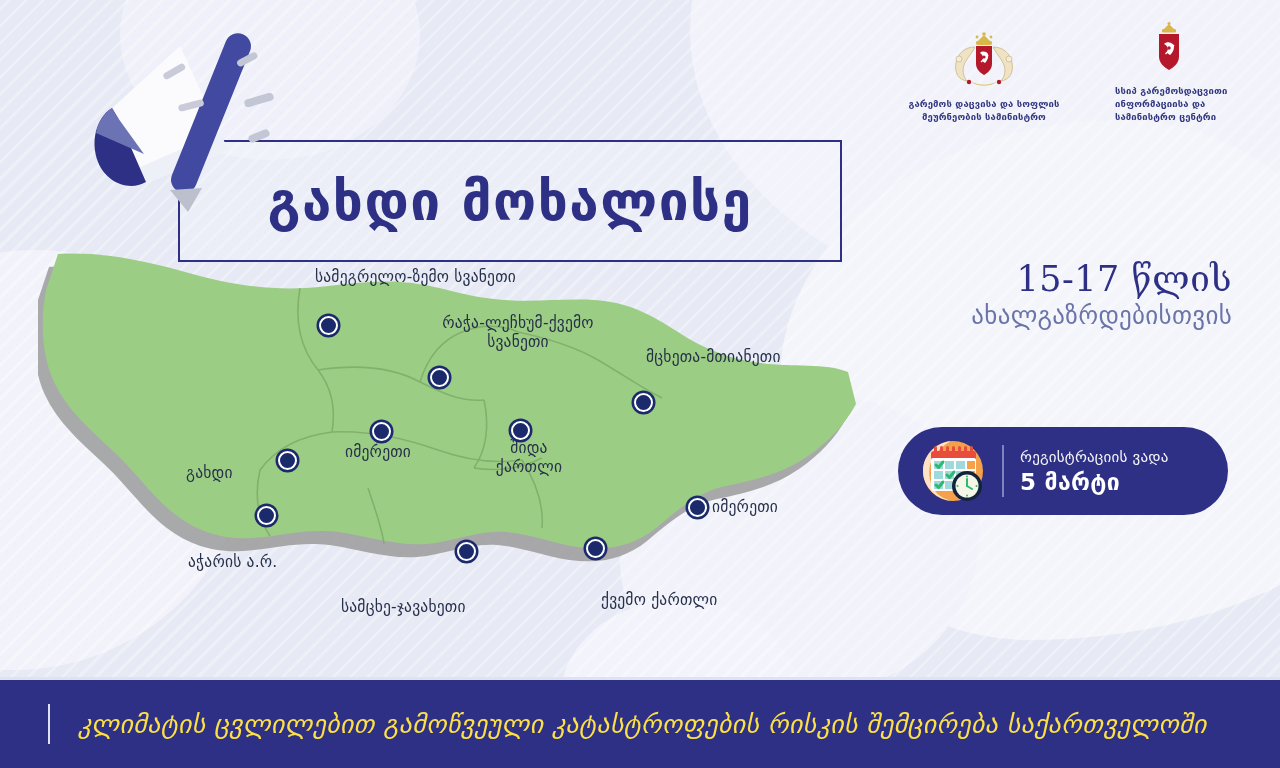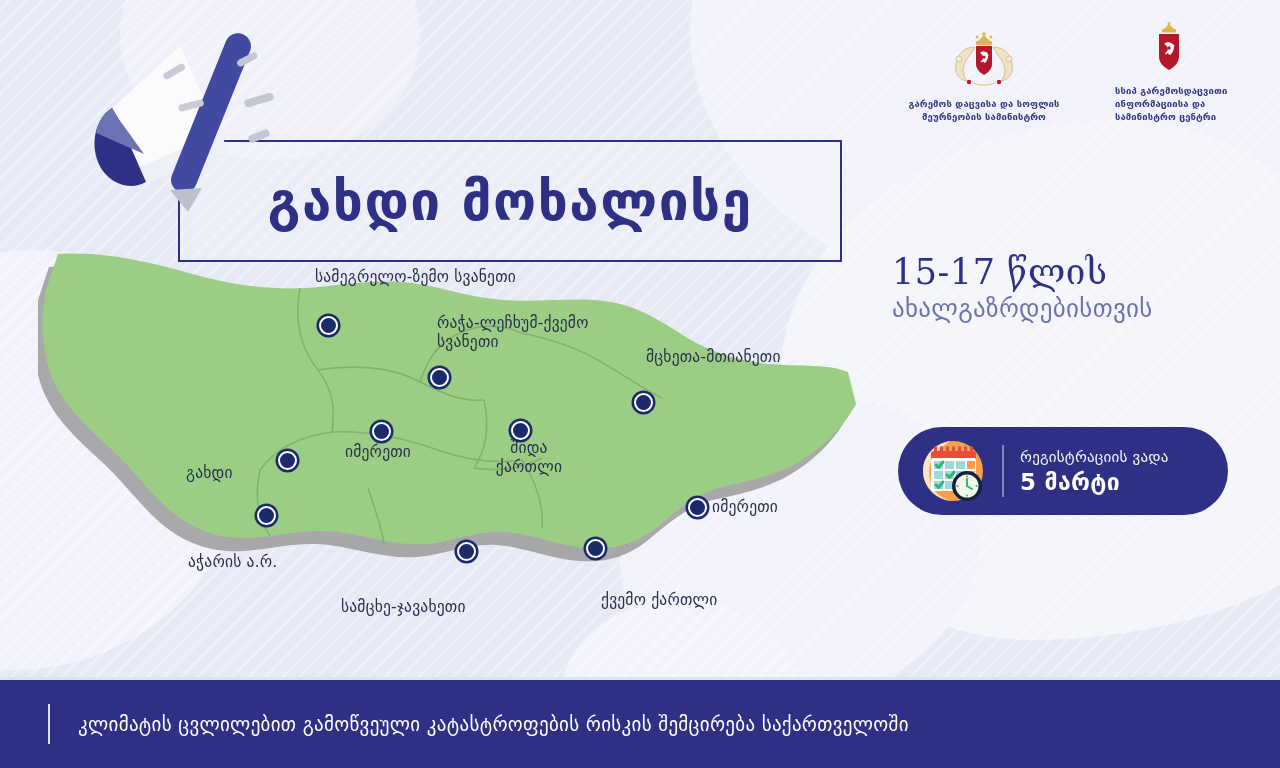--- a/index.html
+++ b/index.html
@@ -97,33 +97,33 @@
   
   .map-wrap { position: absolute; left: 38px; top: 236px; width: 840px; height: 400px; z-index: 6; }
   .map-label {
     position: absolute;
     color: #26304a;
     font-size: 15.5px;
     white-space: nowrap;
     letter-spacing: .2px;
     z-index: 8;
   }
-  .map-label.two-line { white-space: normal; text-align: left; line-height: 1.25; }
+  .map-label.two-line { white-space: normal; text-align: center; line-height: 1.25; }
   .marker {
     position: absolute;
     width: 19px; height: 19px;
     border-radius: 50%;
     background: #1b2a6b;
     border: 2.5px solid #ffffff;
     box-shadow: 0 0 0 2.5px #1b2a6b;
     z-index: 9;
   }
 
   
-  .age-block { position: absolute; right: 48px; top: 252px; text-align: left; width: 340px; z-index: 10; }
+  .age-block { position: absolute; right: 48px; top: 259px; text-align: right; width: 340px; z-index: 10; }
   .age-main {
     font-size: 35px;
     color: #2d3084;
     letter-spacing: .5px;
     font-family: "DejaVu Serif", serif;
     font-weight: 400;
   }
   .age-sub {
     font-size: 25px;
     color: #6b74a8;
@@ -155,25 +155,26 @@
     position: absolute;
     left: 0; bottom: 0;
     width: 1280px; height: 88px;
     background: #2d3084;
     display: flex;
     align-items: center;
     z-index: 15;
   }
   .footer-rule { width: 2px; height: 40px; background: #ffffff; opacity: .85; margin-left: 48px; }
   .footer-text {
-    color: #ffffff;
-    font-size: 19px;
+    color: #fde047;
+    font-size: 26px;
     letter-spacing: .3px;
     margin-left: 28px;
     white-space: nowrap;
+    font-style: italic;
   }
   .footer-top-line { position: absolute; left: 0; bottom: 88px; width: 1280px; height: 3px; background: #dfe3f1; z-index: 15; }
 </style>
 </head>
 <body>
 
 <div id="stage">
 
   <div class="blob blob-a"></div>
   <div class="blob blob-b"></div>

